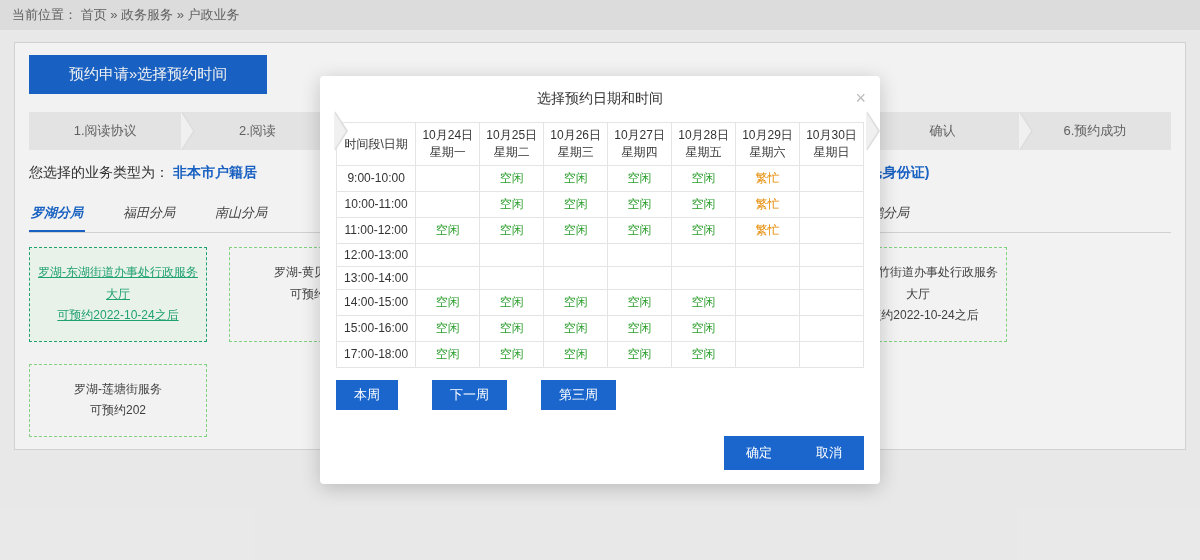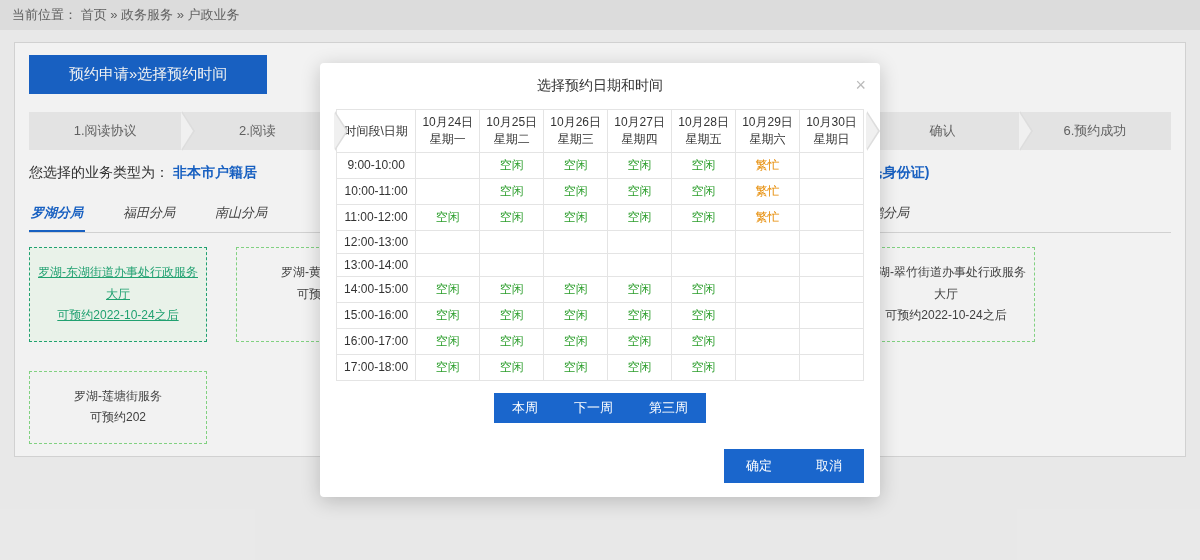--- a/index.html
+++ b/index.html
@@ -16,35 +16,35 @@
     border-top: 20px solid transparent; border-bottom: 20px solid transparent; border-left: 13px solid #ddd; z-index: 1; }
   .step:last-child::after, .step:last-child::before { display: none; }
 
   .biz-type { font-size: 14px; margin-bottom: 14px; }
   .biz-type .blue { color: #1a66cc; font-weight: bold; }
 
   .tabs { display: flex; gap: 36px; border-bottom: 1px solid #ddd; margin-bottom: 14px; font-size: 13px; font-style: italic; }
   .tab { padding: 8px 2px; cursor: pointer; color: #444; }
   .tab.active { color: #1a66cc; border-bottom: 2px solid #1a66cc; font-weight: bold; }
 
-  .cards { display: flex; flex-wrap: wrap; gap: 29px; }
+  .cards { display: flex; flex-wrap: wrap; gap: 22px; }
   .card { border: 1px dashed #8d8; width: 178px; padding: 14px 8px; text-align: center; font-size: 12px; line-height: 1.8; color: #444; cursor: pointer; }
   .card.selected { border: 1px dashed #2a7; color: #2a7; background: #f6fff6; text-decoration: underline; }
   
   .overlay { position: absolute; inset: 0; background: rgba(0,0,0,0.05); display: flex; align-items: center; justify-content: center; }
   .modal { background: #fff; width: 560px; box-shadow: 0 4px 20px rgba(0,0,0,.2); border-radius: 4px; }
   .modal-head { padding: 14px 16px; text-align: center; position: relative; font-size: 14px; }
   .modal-close { position: absolute; right: 14px; top: 12px; cursor: pointer; color: #bbb; font-size: 18px; }
   .modal-body { padding: 0 16px 12px 16px; }
   table.schedule { width: 100%; border-collapse: collapse; font-size: 12px; }
   table.schedule th, table.schedule td { border: 1px solid #e4e4e4; padding: 4px 2px; text-align: center; }
   table.schedule th { font-weight: normal; line-height: 1.4; }
   .slot-free { color: #2a9d2a; cursor: pointer; }
   .slot-busy { color: #e68a00; cursor: pointer; }
-  .week-btns { display: flex; justify-content: center; margin-top: 12px; }
+  .week-btns { display: flex; gap: 34px; justify-content: flex-start; margin-top: 12px; }
   .btn { background: #1a66cc; color: #fff; border: none; padding: 8px 22px; font-size: 13px; cursor: pointer; }
   .btn-ghost { padding: 6px 18px; }
   .modal-foot { display: flex; justify-content: flex-end; padding: 14px 16px; }
 </style>
 </head>
 <body>
 
 <div class="breadcrumb">
   <span>当前位置：</span>
   <a href="#">首页</a>
@@ -191,30 +191,20 @@
               <td>15:00-16:00</td>
               <td class="slot-free">空闲</td>
               <td class="slot-free">空闲</td>
               <td class="slot-free">空闲</td>
               <td class="slot-free">空闲</td>
               <td class="slot-free">空闲</td>
               <td></td>
               <td></td>
             </tr>
             <tr>
-              <td>16:00-17:00</td>
-              <td class="slot-free">空闲</td>
-              <td class="slot-free">空闲</td>
-              <td class="slot-free">空闲</td>
-              <td class="slot-free">空闲</td>
-              <td class="slot-free">空闲</td>
-              <td></td>
-              <td></td>
-            </tr>
-            <tr>
               <td>17:00-18:00</td>
               <td class="slot-free">空闲</td>
               <td class="slot-free">空闲</td>
               <td class="slot-free">空闲</td>
               <td class="slot-free">空闲</td>
               <td class="slot-free">空闲</td>
               <td></td>
               <td></td>
             </tr>
           </tbody>

